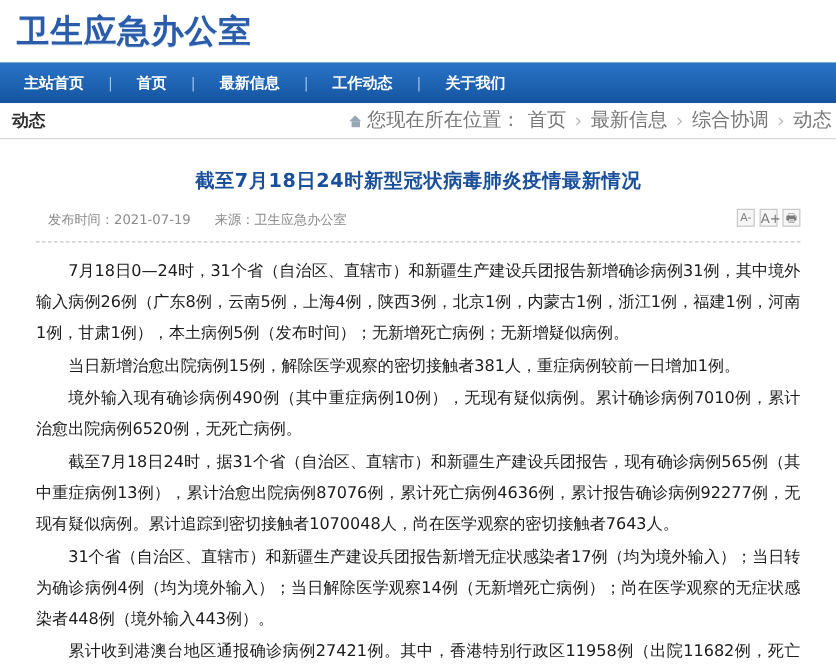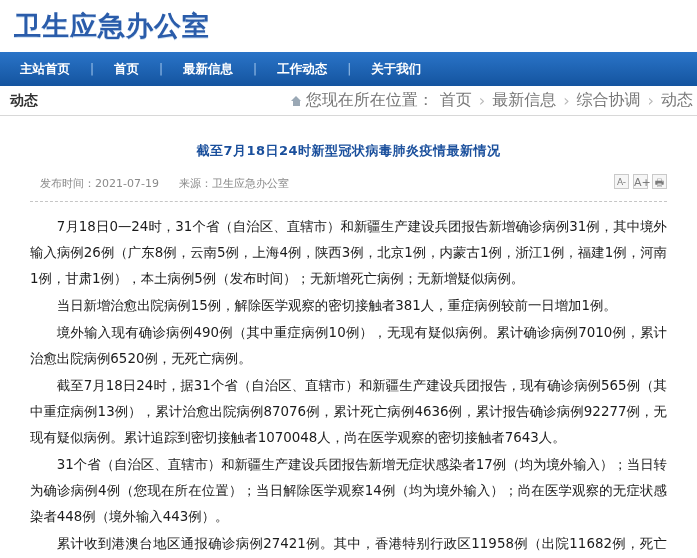--- a/index.html
+++ b/index.html
@@ -121,21 +121,21 @@
     padding-left: 6px;
     white-space: nowrap;
   }
   
   .article {
     padding: 22px 30px 0 30px;
     box-sizing: border-box;
   }
   .art-title {
     text-align: center;
-    font-size: 13px;
+    font-size: 16px;
     font-weight: bold;
     color: #1a4f9c;
     letter-spacing: 0.5px;
     line-height: 26px;
   }
   .art-meta {
     margin-top: 12px;
     display: flex;
     align-items: center;
     justify-content: flex-start;
@@ -238,19 +238,19 @@
       </span>
     </div>
 
     <hr class="hr-line">
 
     <div class="art-body">
       <p>7月18日0—24时，31个省（自治区、直辖市）和新疆生产建设兵团报告新增确诊病例31例，其中境外输入病例26例（广东8例，云南5例，上海4例，陕西3例，北京1例，内蒙古1例，浙江1例，福建1例，河南1例，甘肃1例），本土病例5例（发布时间）；无新增死亡病例；无新增疑似病例。</p>
       <p>当日新增治愈出院病例15例，解除医学观察的密切接触者381人，重症病例较前一日增加1例。</p>
       <p>境外输入现有确诊病例490例（其中重症病例10例），无现有疑似病例。累计确诊病例7010例，累计治愈出院病例6520例，无死亡病例。</p>
       <p>截至7月18日24时，据31个省（自治区、直辖市）和新疆生产建设兵团报告，现有确诊病例565例（其中重症病例13例），累计治愈出院病例87076例，累计死亡病例4636例，累计报告确诊病例92277例，无现有疑似病例。累计追踪到密切接触者1070048人，尚在医学观察的密切接触者7643人。</p>
-      <p>31个省（自治区、直辖市）和新疆生产建设兵团报告新增无症状感染者17例（均为境外输入）；当日转为确诊病例4例（您现在所在位置）；当日解除医学观察14例（均为境外输入）；尚在医学观察的无症状感染者448例（境外输入443例）。</p>
+      <p>31个省（自治区、直辖市）和新疆生产建设兵团报告新增无症状感染者17例（均为境外输入）；当日转为确诊病例4例（均为境外输入）；当日解除医学观察14例（无新增死亡病例）；尚在医学观察的无症状感染者448例（境外输入443例）。</p>
       <p>累计收到港澳台地区通报确诊病例27421例。其中，香港特别行政区11958例（出院11682例，死亡212例），澳门特别行政区55例（出院53例），台湾地区15408例（出院12243例，死亡768例）。</p>
     </div>
 
   </div>
 
 </div>
 
 </body></html>

